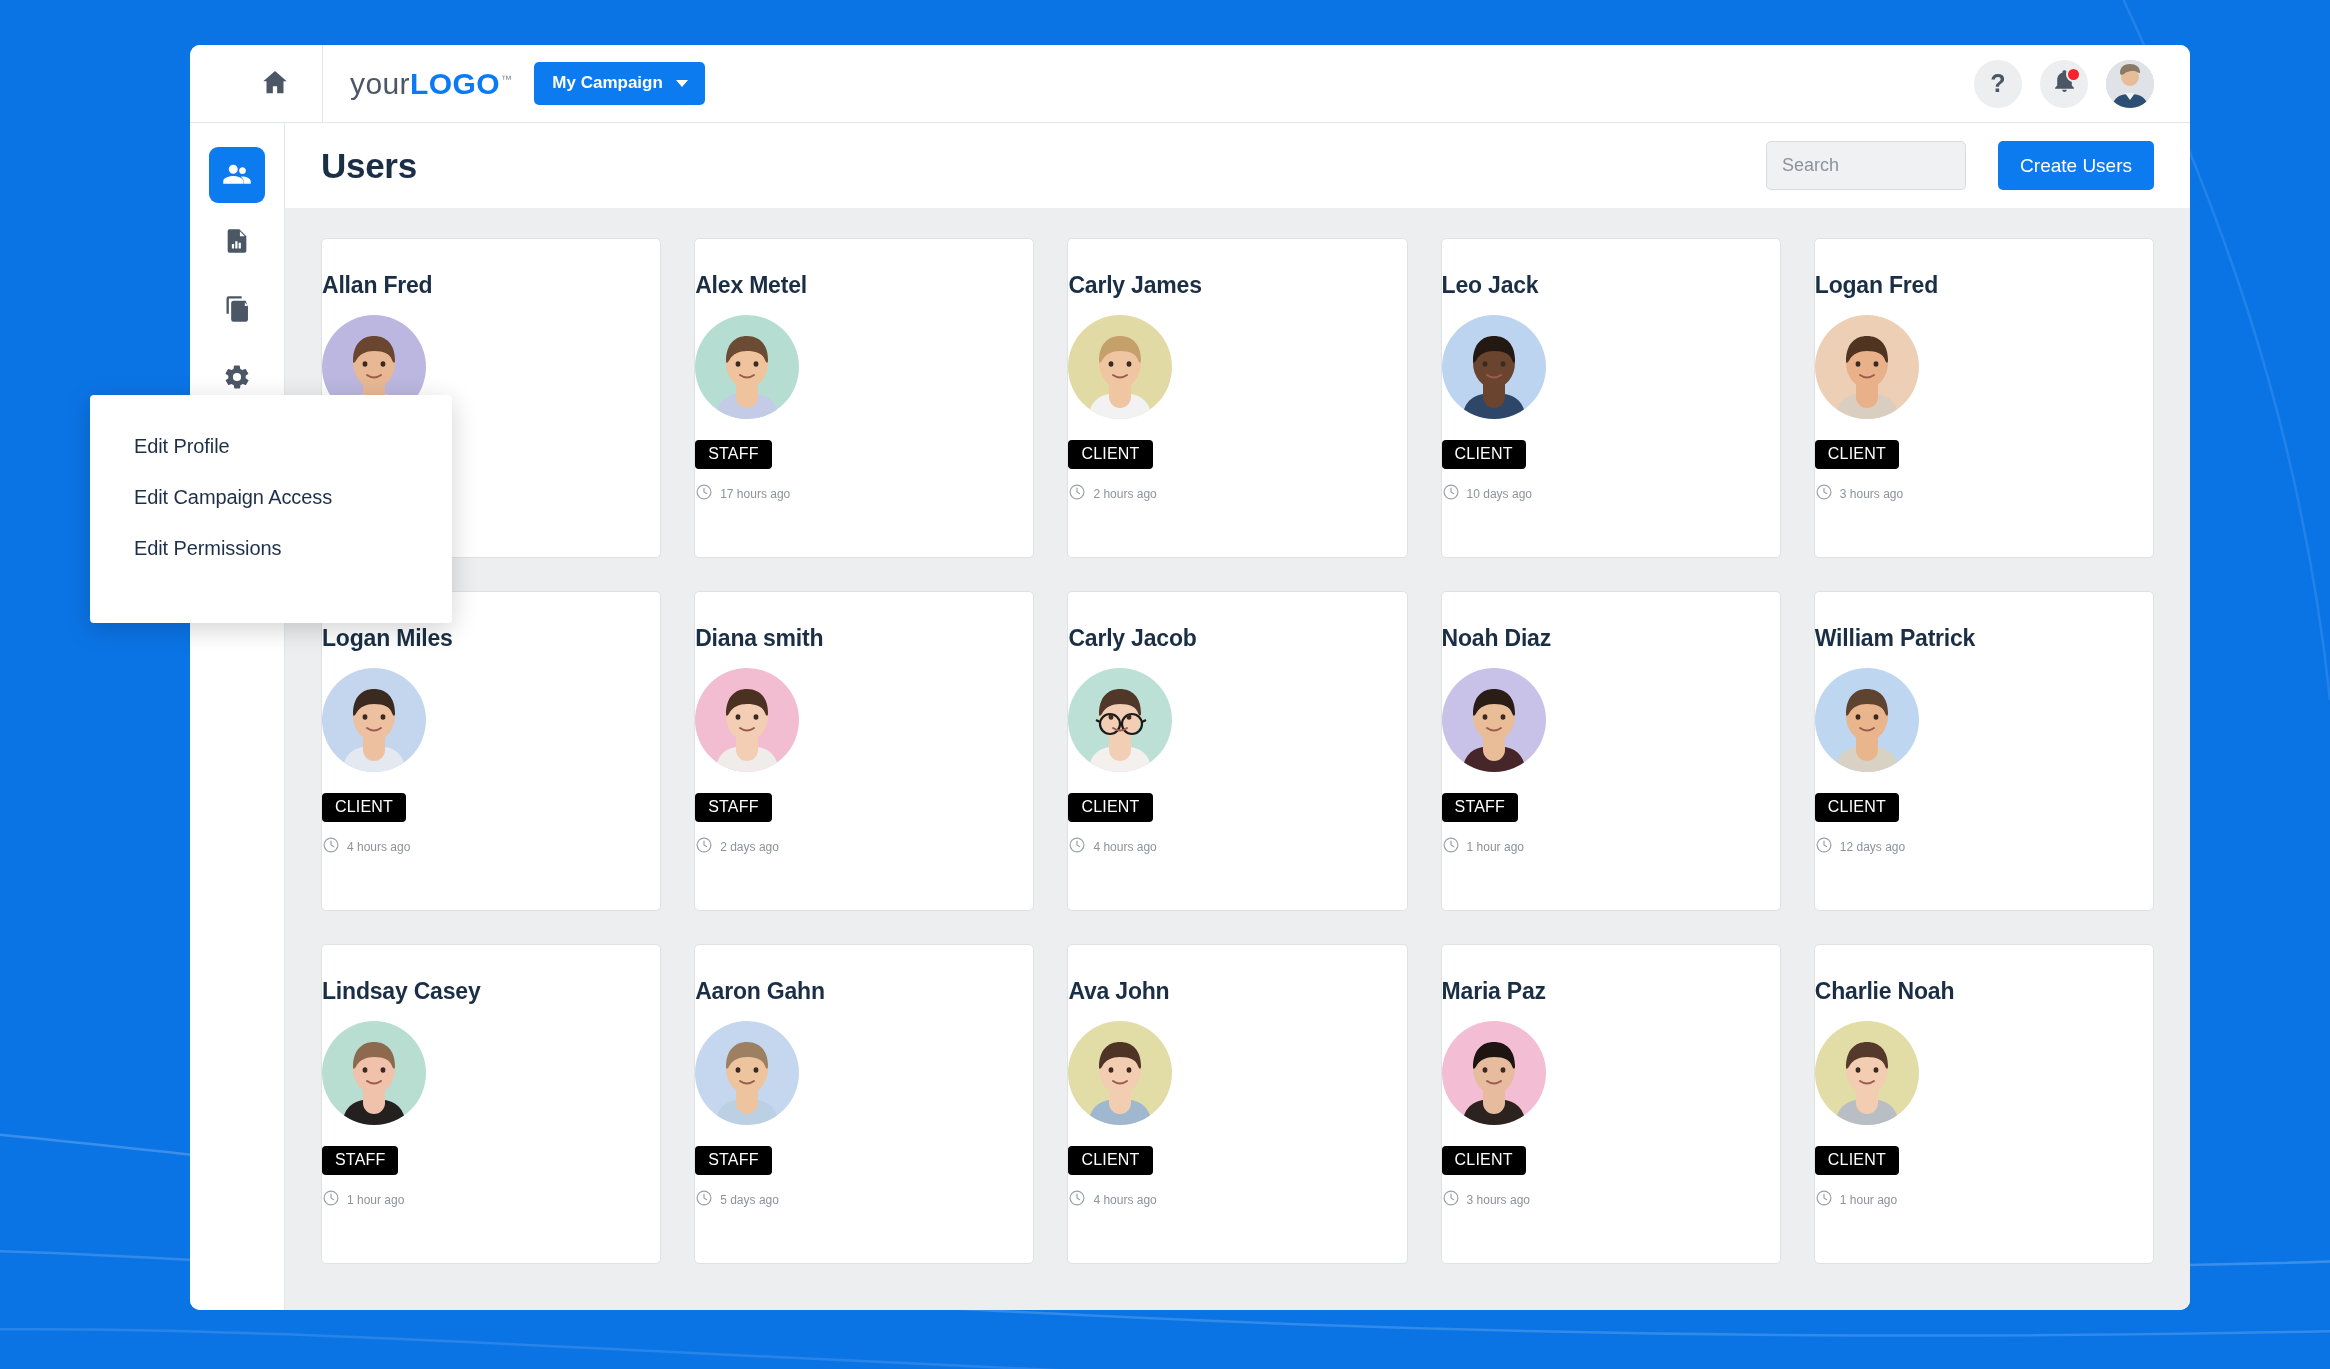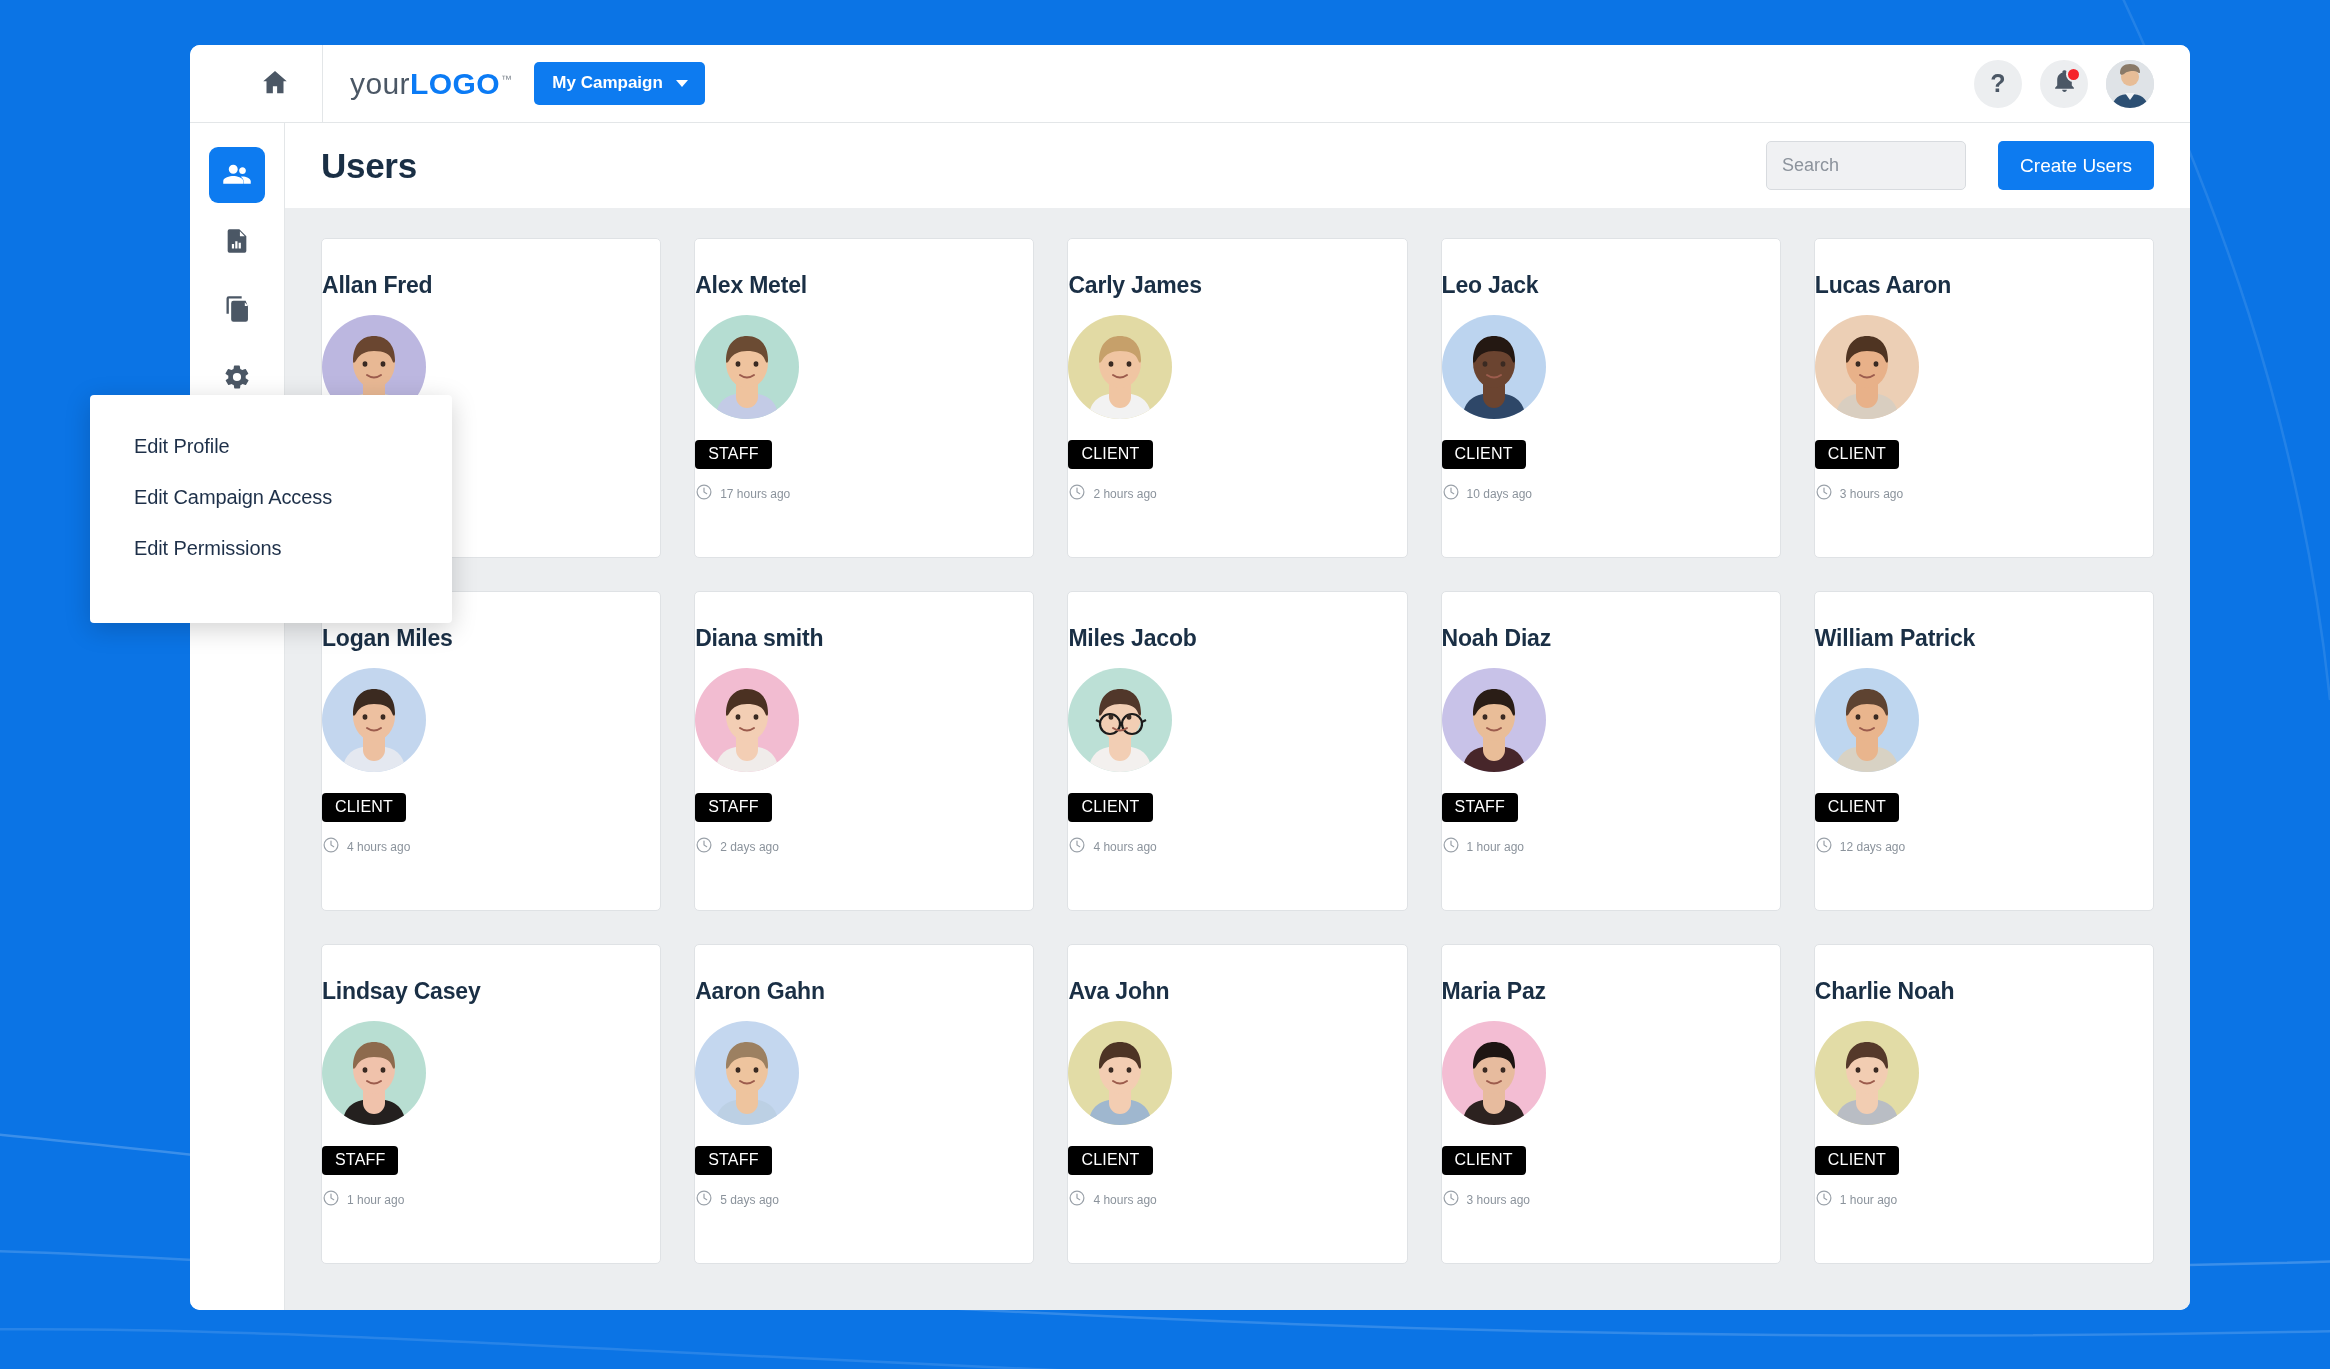--- a/index.html
+++ b/index.html
@@ -422,21 +422,21 @@
               <button class="role-badge">CLIENT</button>
               <div class="time-row">
                 <span><svg width="18" height="18" viewBox="0 0 24 24">
                     <circle cx="12" cy="12" r="9.2"></circle>
                     <path d="M12 6.8V12l3.6 2.2" stroke-linecap="round"></path>
                   </svg></span>
                 <span>10 days ago</span>
               </div>
             </div>
             <div class="user-card">
-              <div class="user-name">Lucas Aaron</div>
+              <div class="user-name">Logan Fred</div>
               <div class="user-avatar">
                 <svg viewBox="0 0 104 104">
                   <rect width="104" height="104" fill="#eccfb5"></rect>
                   <path d="M20 104c2-19 12-26 32-26s30 7 32 26z" fill="#d9cec0"></path>
                   <path d="M41 66h22v16a11 11 0 0 1-22 0z" fill="#e8b189"></path>
                   <ellipse cx="52" cy="48" rx="21" ry="25" fill="#e8b189"></ellipse>
                   <path d="M31 46c0-17 9-25 21-25s21 8 21 24c0 4-2 3-3 0-2-6-8-9-18-9-8 0-14 3-17 8-2 4-4 5-4 2z" fill="#4f3422"></path>
                   <ellipse cx="43" cy="49" rx="2.4" ry="2.8" fill="#3a2a22"></ellipse>
                   <ellipse cx="61" cy="49" rx="2.4" ry="2.8" fill="#3a2a22"></ellipse>
                   <path d="M45 60q7 5 14 0" stroke="#9c5c4d" stroke-width="2" fill="none" stroke-linecap="round"></path>
@@ -491,21 +491,21 @@
               <button class="role-badge">STAFF</button>
               <div class="time-row">
                 <span><svg width="18" height="18" viewBox="0 0 24 24">
                     <circle cx="12" cy="12" r="9.2"></circle>
                     <path d="M12 6.8V12l3.6 2.2" stroke-linecap="round"></path>
                   </svg></span>
                 <span>2 days ago</span>
               </div>
             </div>
             <div class="user-card">
-              <div class="user-name">Miles Jacob</div>
+              <div class="user-name">Carly Jacob</div>
               <div class="user-avatar">
                 <svg viewBox="0 0 104 104">
                   <rect width="104" height="104" fill="#bce0d6"></rect>
                   <path d="M20 104c2-19 12-26 32-26s30 7 32 26z" fill="#f3f0ee"></path>
                   <path d="M41 66h22v16a11 11 0 0 1-22 0z" fill="#f2ceb4"></path>
                   <ellipse cx="52" cy="48" rx="21" ry="25" fill="#f2ceb4"></ellipse>
                   <path d="M31 46c0-17 9-25 21-25s21 8 21 24c0 4-2 3-3 0-2-6-8-9-18-9-8 0-14 3-17 8-2 4-4 5-4 2z" fill="#51372a"></path>
                   <g stroke="#1b1b1b" stroke-width="2.2" fill="none">
                     <circle cx="42" cy="56" r="10"></circle>
                     <circle cx="64" cy="56" r="10"></circle>

